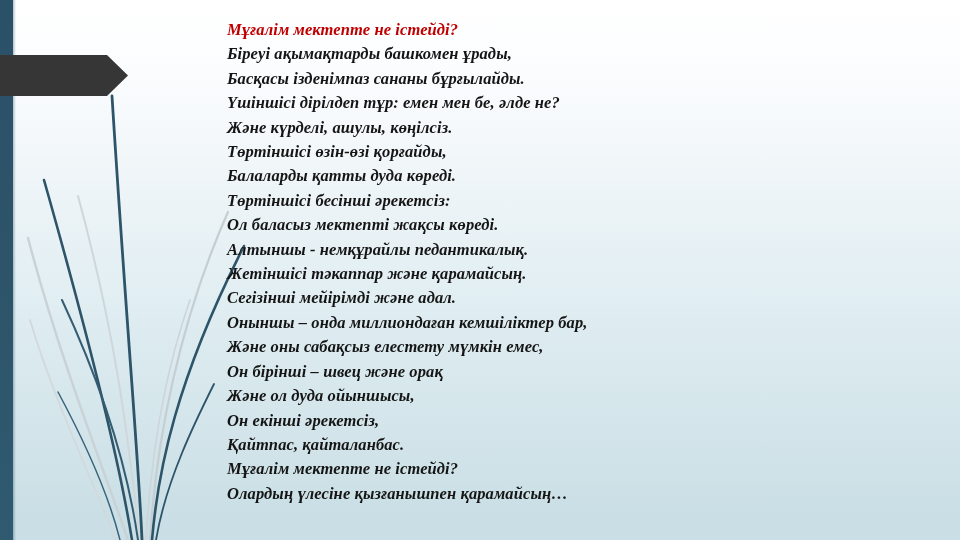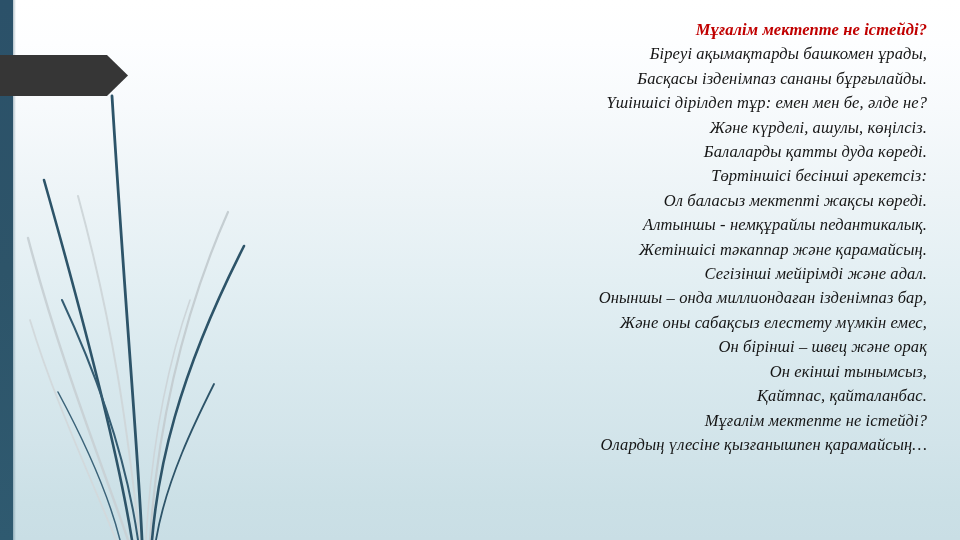--- a/index.html
+++ b/index.html
@@ -63,36 +63,35 @@
     height: 540px;
     pointer-events: none;
   }
 
   
   .poem {
     position: absolute;
     left: 227px;
     top: 18px;
     width: 700px;
-    text-align: right;
   }
   .poem-title {
     font-size: 16.5px;
     line-height: 24.4px;
     font-weight: bold;
     font-style: italic;
     color: #c00000;
     white-space: nowrap;
     letter-spacing: 0.1px;
   }
   .poem-line {
     font-size: 16.5px;
     line-height: 24.4px;
     font-style: italic;
-    font-weight: normal;
+    font-weight: bold;
     color: #151515;
     white-space: nowrap;
     letter-spacing: 0.1px;
   }
 </style>
 </head>
 <body>
 
 <div id="slide">
 
@@ -124,28 +123,30 @@
       <polygon points="0,0 107,0 128,20.5 107,41 0,41" fill="#363636"></polygon>
     </svg>
   </div>
 
   <div class="poem">
     <div class="poem-title">Мұғалім мектепте не істейді?</div>
     <div class="poem-line">Біреуі ақымақтарды башкомен ұрады,</div>
     <div class="poem-line">Басқасы ізденімпаз сананы бұрғылайды.</div>
     <div class="poem-line">Үшіншісі дірілдеп тұр: емен мен бе, әлде не?</div>
     <div class="poem-line">Және күрделі, ашулы, көңілсіз.</div>
+    <div class="poem-line">Төртіншісі өзін-өзі қорғайды,</div>
     <div class="poem-line">Балаларды қатты дуда көреді.</div>
     <div class="poem-line">Төртіншісі бесінші әрекетсіз:</div>
     <div class="poem-line">Ол баласыз мектепті жақсы көреді.</div>
     <div class="poem-line">Алтыншы - немқұрайлы педантикалық.</div>
     <div class="poem-line">Жетіншісі тәкаппар және қарамайсың.</div>
     <div class="poem-line">Сегізінші мейірімді және адал.</div>
-    <div class="poem-line">Оныншы – онда миллиондаған ізденімпаз бар,</div>
+    <div class="poem-line">Оныншы – онда миллиондаған кемшіліктер бар,</div>
     <div class="poem-line">Және оны сабақсыз елестету мүмкін емес,</div>
     <div class="poem-line">Он бірінші – швец және орақ</div>
-    <div class="poem-line">Он екінші тынымсыз,</div>
+    <div class="poem-line">Және ол дуда ойыншысы,</div>
+    <div class="poem-line">Он екінші әрекетсіз,</div>
     <div class="poem-line">Қайтпас, қайталанбас.</div>
     <div class="poem-line">Мұғалім мектепте не істейді?</div>
     <div class="poem-line">Олардың үлесіне қызғанышпен қарамайсың…</div>
   </div>
 
 </div>
 
 </body></html>

